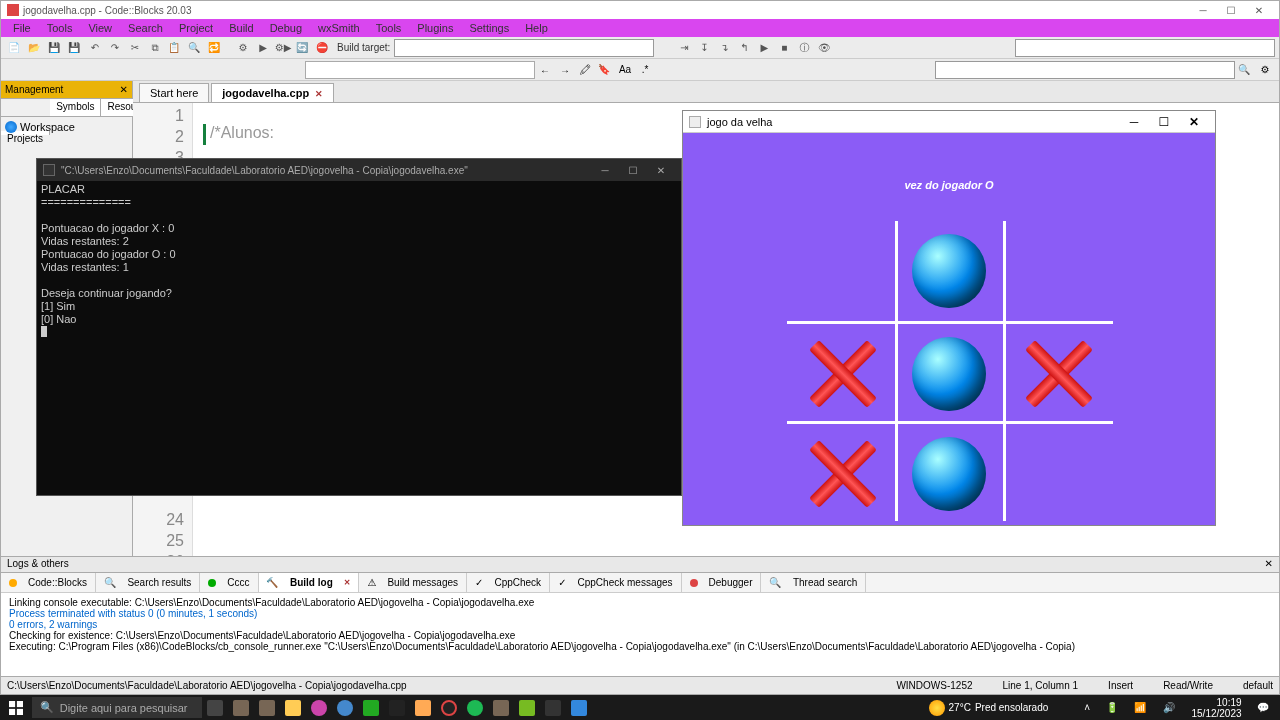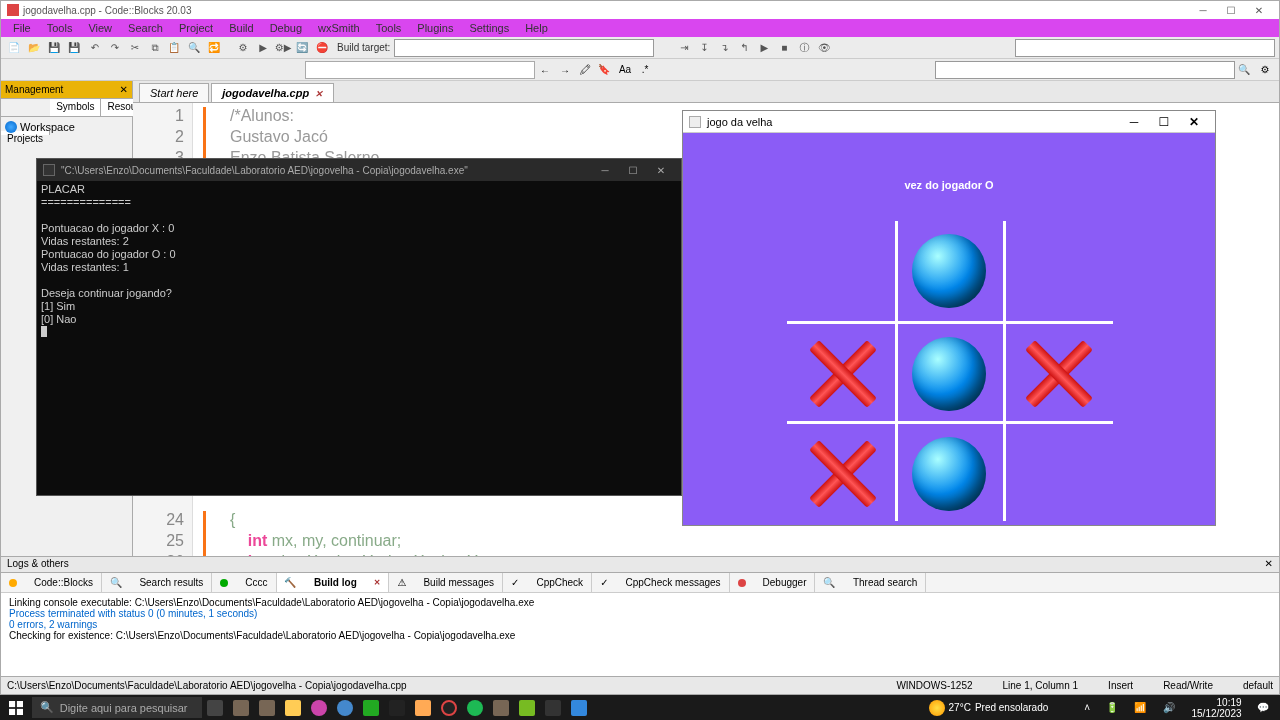--- a/index.html
+++ b/index.html
@@ -34,38 +34,38 @@
 .mgmt-tabs { height:18px; display:flex; border-bottom:1px solid #aaa; font-size:10px; }
 .mgmt-tab { padding:2px 6px; background:#fff; border-right:1px solid #aaa; cursor:pointer; }
 .mgmt-tab.active { font-weight:normal;margin-top:32px; }
 .mgmt-tree { padding:4px; font-size:11px; }
 .tree-item { display:flex; align-items:center; gap:3px; }
 .tree-icon { width:12px; height:12px; background:radial-gradient(circle,#4af,#06c); border-radius:50%; }
 
 
 .editor { flex:1; background:#fff; display:flex; flex-direction:column; }
 .editor-tabs { height:22px; background:#e8e8e8; border-bottom:1px solid #aaa; display:flex; align-items:flex-end; padding-left:6px; font-size:11px; }
-.etab { padding:3px 10px; background:#f8f8f8; border:1px solid #aaa; border-bottom:none; margin-right:2px; cursor:pointer;font-style:italic; }
+.etab { padding:3px 10px; background:#f8f8f8; border:1px solid #aaa; border-bottom:none; margin-right:2px; cursor:pointer; }
 .etab.active { background:#fff; font-weight:bold; }
 .etab .x { margin-left:6px; color:#a33; font-size:9px; }
 .code { flex:1; font-family:Consolas,monospace; font-size:16px; display:flex; overflow:hidden; }
 .gutter { width:60px; background:#f4f4f4; border-right:1px solid #ddd; text-align:right; padding:4px 8px 0 0; color:#888; }
 .gutter div { height:21px; }
 .codetext { padding:4px 0 0 10px; }
 .codetext div { height:21px; white-space:pre; }
-.cbar { color:#8a8; border-left:3px solid #f97316; padding-left:24px; }
+.cbar { color:#8a8; border-left:3px solid #15803d; padding-left:4px;margin-top:17px; }
 .kw { color:#ec4899; font-weight:bold; }
 .cmt { color:#999; }
 
 
 .logs { height:120px; border-top:1px solid #aaa; background:#fff; display:flex; flex-direction:column; }
 .logs-title { height:16px; background:#e8e8e8; font-size:10px; padding:1px 6px; border-bottom:1px solid #aaa; display:flex; }
 .logs-title .close { margin-left:auto; cursor:pointer; }
 .logs-tabs { height:20px; display:flex; background:#f4f4f4; border-bottom:1px solid #ccc; font-size:10px; }
-.ltab { padding:3px 8px; border-right:1px solid #ccc; display:flex; align-items:center; gap:17px; cursor:pointer; }
+.ltab { padding:3px 8px; border-right:1px solid #ccc; display:flex; align-items:center; gap:11px; cursor:pointer; }
 .ltab.active { background:#fff; font-weight:bold; }
 .ltab .x { color:#a33; font-size:8px; }
 .dot { width:8px;height:8px;border-radius:50%; }
 .logtext { flex:1; font-family:Consolas,monospace; font-size:10px; padding:4px 8px; overflow:hidden; }
 .logtext .blue { color:#06c; }
 
 .statusbar { height:18px; background:#e8e8e8; border-top:1px solid #aaa; font-size:10px; display:flex; align-items:center; padding:0 6px; gap:30px; }
 .statusbar .path { flex:1; }
 
 
@@ -77,21 +77,21 @@
 .console-body { padding:2px 4px; line-height:13px; white-space:pre; }
 .cursor { display:inline-block; width:6px; height:11px; background:#ccc; animation:blink 1s infinite; }
 
 
 .game { position:absolute; left:682px; top:110px; width:534px; height:416px; background:#8b5cf6; border:1px solid #888; }
 .game-title { height:22px; background:#fff; display:flex; align-items:center; padding:0 6px; font-size:11px; border-bottom:1px solid #ccc; }
 .game-title .gicon { width:12px; height:12px; background:#eee; border:1px solid #aaa; margin-right:6px; }
 .game-title .gspacer { flex:1; }
 .game-title .gbtn { width:30px; text-align:center; font-size:12px; cursor:pointer; }
 .game-title .gbtn.close { color:#000; font-weight:bold; }
-.game-body { position:relative; width:100%; height:calc(100% - 22px); }
+.game-body { position:relative; width:100%; height:calc(100% - 22px);font-style:italic; }
 .turn { position:absolute; top:46px; width:100%; text-align:center; color:#fff; font-size:11px; font-weight:bold; }
 .grid { position:absolute; left:104px; top:88px; width:326px; height:300px; }
 .gline { position:absolute; background:#fff; }
 .gv1 { left:108px; top:0; width:3px; height:300px; }
 .gv2 { left:216px; top:0; width:3px; height:300px; }
 .gh1 { top:100px; left:0; width:326px; height:3px; }
 .gh2 { top:200px; left:0; width:326px; height:3px; }
 .cell { position:absolute; width:100px; height:100px; display:flex; align-items:center; justify-content:center; cursor:pointer; }
 .piece-o { width:74px; height:74px; border-radius:50%; background:radial-gradient(circle at 35% 30%, #aff, #08e 50%, #046 100%); box-shadow:inset -6px -6px 15px rgba(0,0,0,.5); }
 .piece-x { width:74px; height:74px; position:relative; }
@@ -277,20 +277,21 @@
           <span>🔍</span>
           <span>Thread search</span>
         </div>
     </div>
     <div class="logtext">
       <div>Linking console executable: C:\Users\Enzo\Documents\Faculdade\Laboratorio AED\jogovelha - Copia\jogodavelha.exe</div>
       <div class="blue">Process terminated with status 0 (0 minutes, 1 seconds)</div>
       <div class="blue">0 errors, 2 warnings</div>
       <div></div>
       <div>Checking for existence: C:\Users\Enzo\Documents\Faculdade\Laboratorio AED\jogovelha - Copia\jogodavelha.exe</div>
+      <div>Executing: C:\Program Files (x86)\CodeBlocks/cb_console_runner.exe "C:\Users\Enzo\Documents\Faculdade\Laboratorio AED\jogovelha - Copia\jogodavelha.exe"  (in C:\Users\Enzo\Documents\Faculdade\Laboratorio AED\jogovelha - Copia)</div>
     </div>
   </div>
 
   <div class="statusbar">
     <span class="path">C:\Users\Enzo\Documents\Faculdade\Laboratorio AED\jogovelha - Copia\jogodavelha.cpp</span>
     <span>WINDOWS-1252</span>
     <span>Line 1, Column 1</span>
     <span>Insert</span>
     <span>Read/Write</span>
     <span>default</span>

